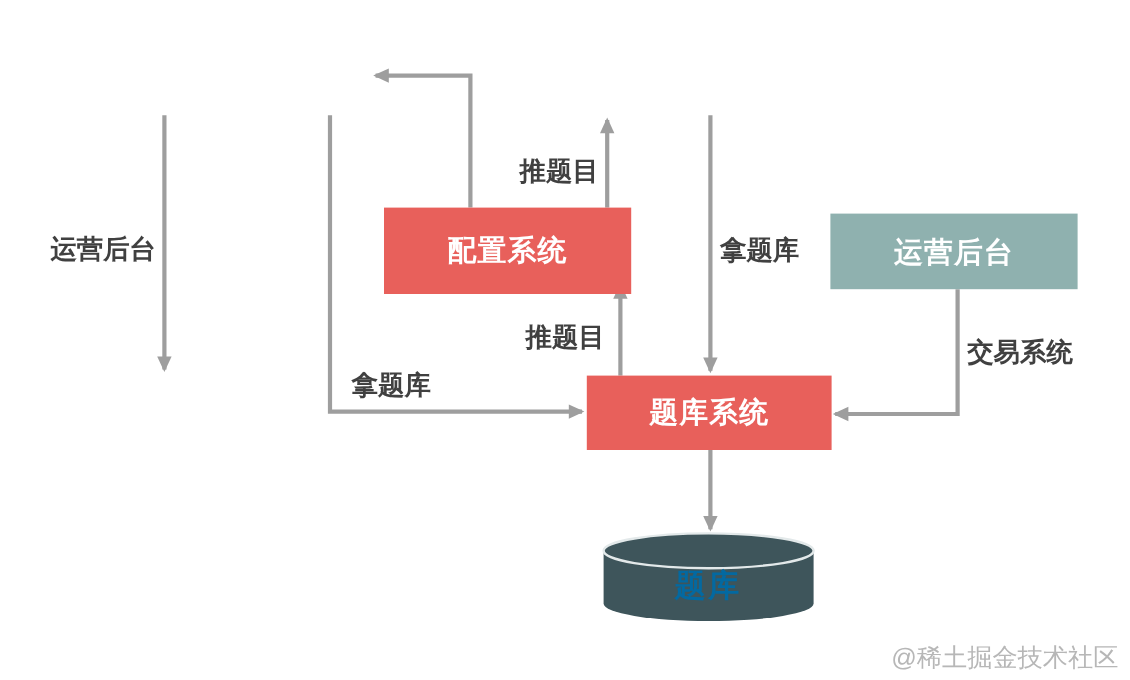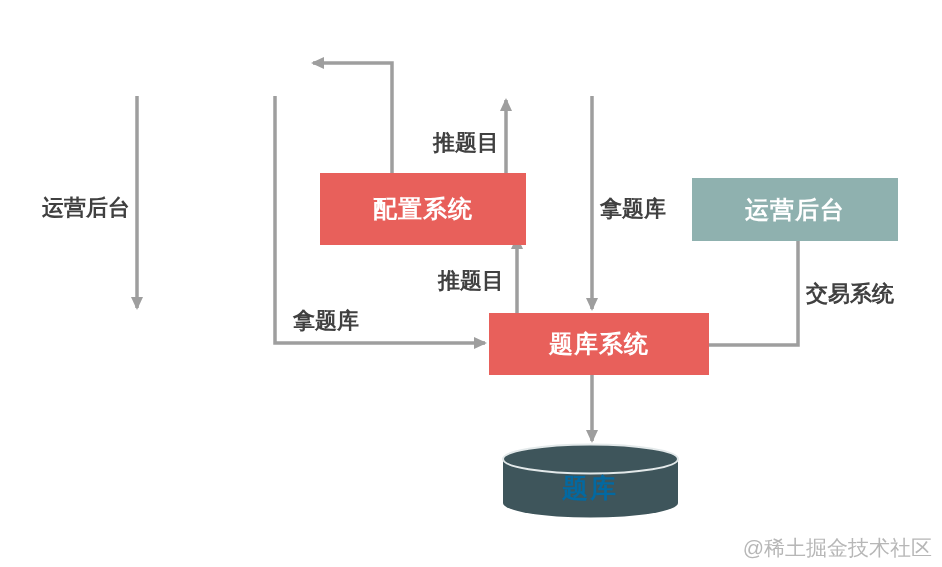--- a/index.html
+++ b/index.html
@@ -102,21 +102,21 @@
 
   <div class="node red" style="left:320px; top:173px; width:206px; height:72px;">
     <span>配置系统</span>
   </div>
 
   <div class="node teal" style="left:692px; top:178px; width:206px; height:63px;">
     <span>运营后台</span>
   </div>
 
 
-  <div class="node red" style="left:489px; top:313px; width:220px; height:62px;">
+  <div class="node red" style="left:489px; top:313px; width:204px; height:62px;">
     <span>题库系统</span>
   </div>
 
   <div class="db-label" style="left:590px; top:488px;">题库</div>
 
   <div class="edge-label" style="left:86px; top:193px;">运营后台</div>
 
   <div class="edge-label" style="left:326px; top:306px;">拿题库</div>
 
   <div class="edge-label" style="left:466px; top:128px;">推题目</div>

